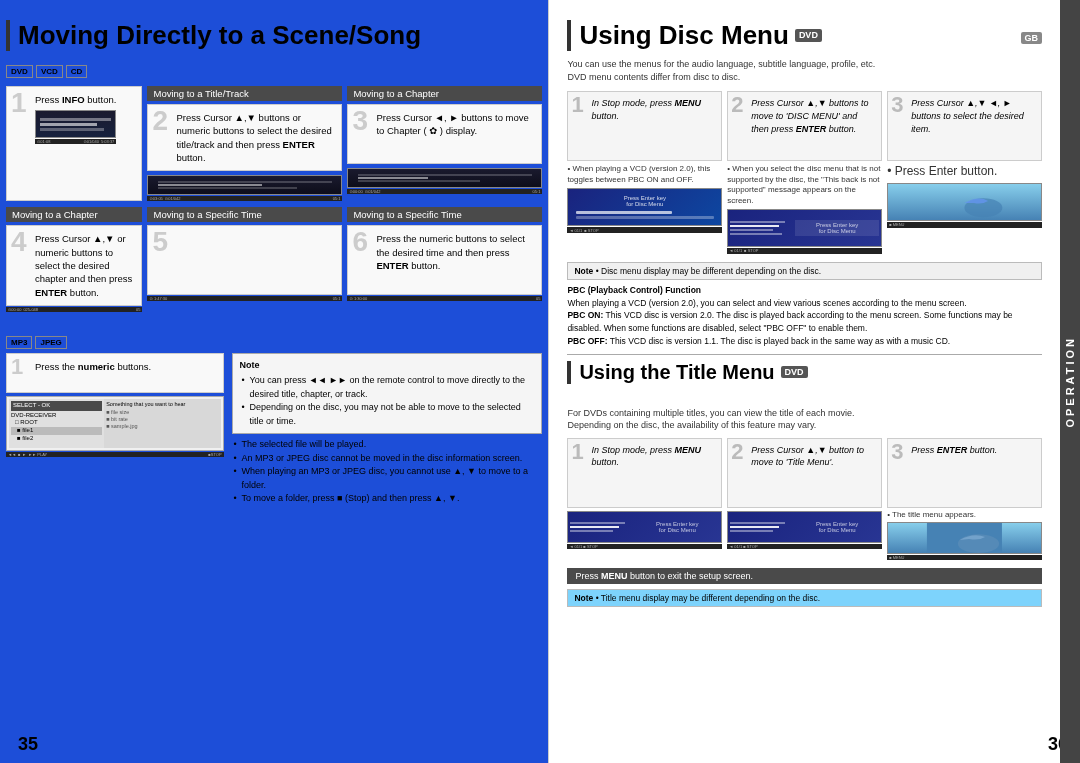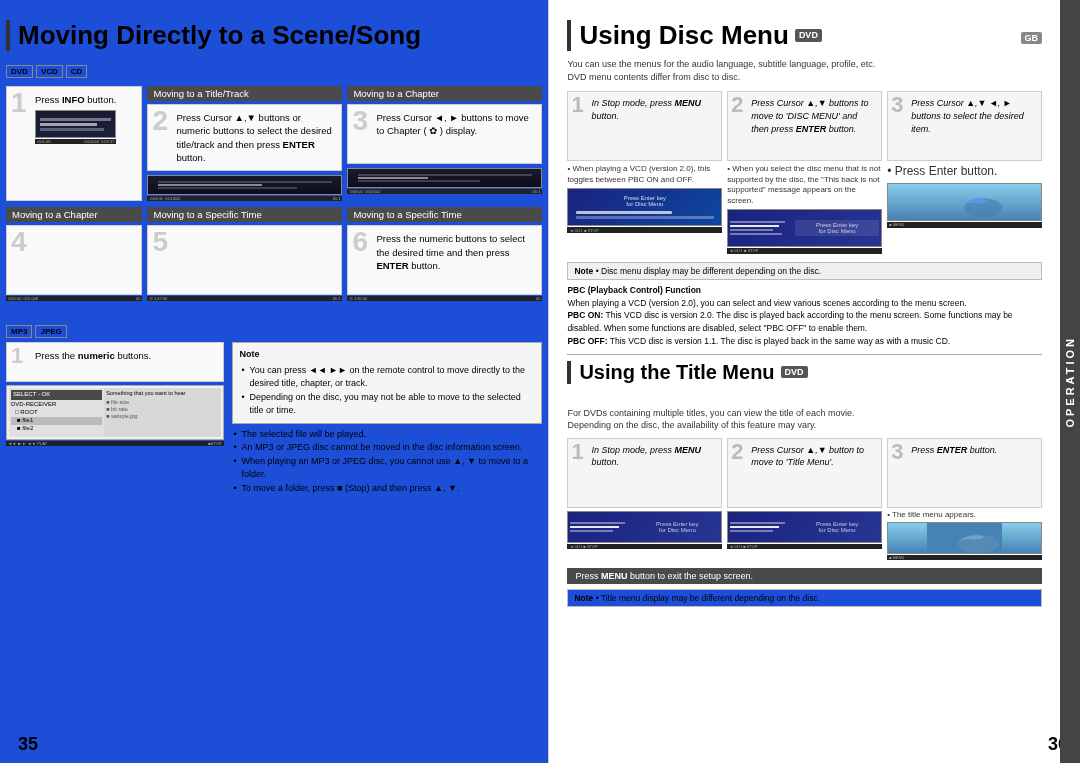--- a/index.html
+++ b/index.html
@@ -357,20 +357,23 @@
       </div>
     </div>
   </div>
 
   <div style="display:grid; grid-template-columns: 0.7fr 1fr 1fr; gap:5px; margin-bottom:8px;">
 
     <div>
       <div class="section-header">Moving to a Chapter</div>
       <div class="section-box" style="min-height:70px; position:relative;">
         <span class="step-number">4</span>
+        <div class="step-content">
+          Press Cursor ▲,▼ or numeric buttons to select the desired chapter and then press <b>ENTER</b> button.
+        </div>
       </div>
       <div style="height:5px; background:#222; margin-top:1px; display:flex; align-items:center; padding:0 2px; font-size:4px; color:#aaa; gap:2px;">
         <span>⊙00:00</span>
           <span>025-048</span>
           <span style="margin-left:auto;">05</span>
       </div>
     </div>
 
     <div>
       <div class="section-header">Moving to a Specific Time</div>
@@ -642,21 +645,21 @@
         <div style="height:5px; background:#222; margin-top:1px; font-size:4px; color:#aaa; display:flex; align-items:center; padding:0 2px;">
           <span>■ MENU</span>
         </div>
       </div>
     </div>
 
     <div class="press-menu-bar">
       Press <b>MENU</b> button to exit the setup screen.
     </div>
 
-    <div style="background:#1d4ed8; border:1px solid #bbb; padding:3px 6px; font-size:8.5px;">
+    <div style="background:#7dd3fc; border:1px solid #bbb; padding:3px 6px; font-size:8.5px;">
       <b>Note</b>
       <span> • Title menu display may be different depending on the disc.</span>
     </div>
   </div>
 
   <div class="page-number page-number-right">36</div>
 
   <div class="right-sidebar">
     <span class="sidebar-text">OPERATION</span>
   </div>

